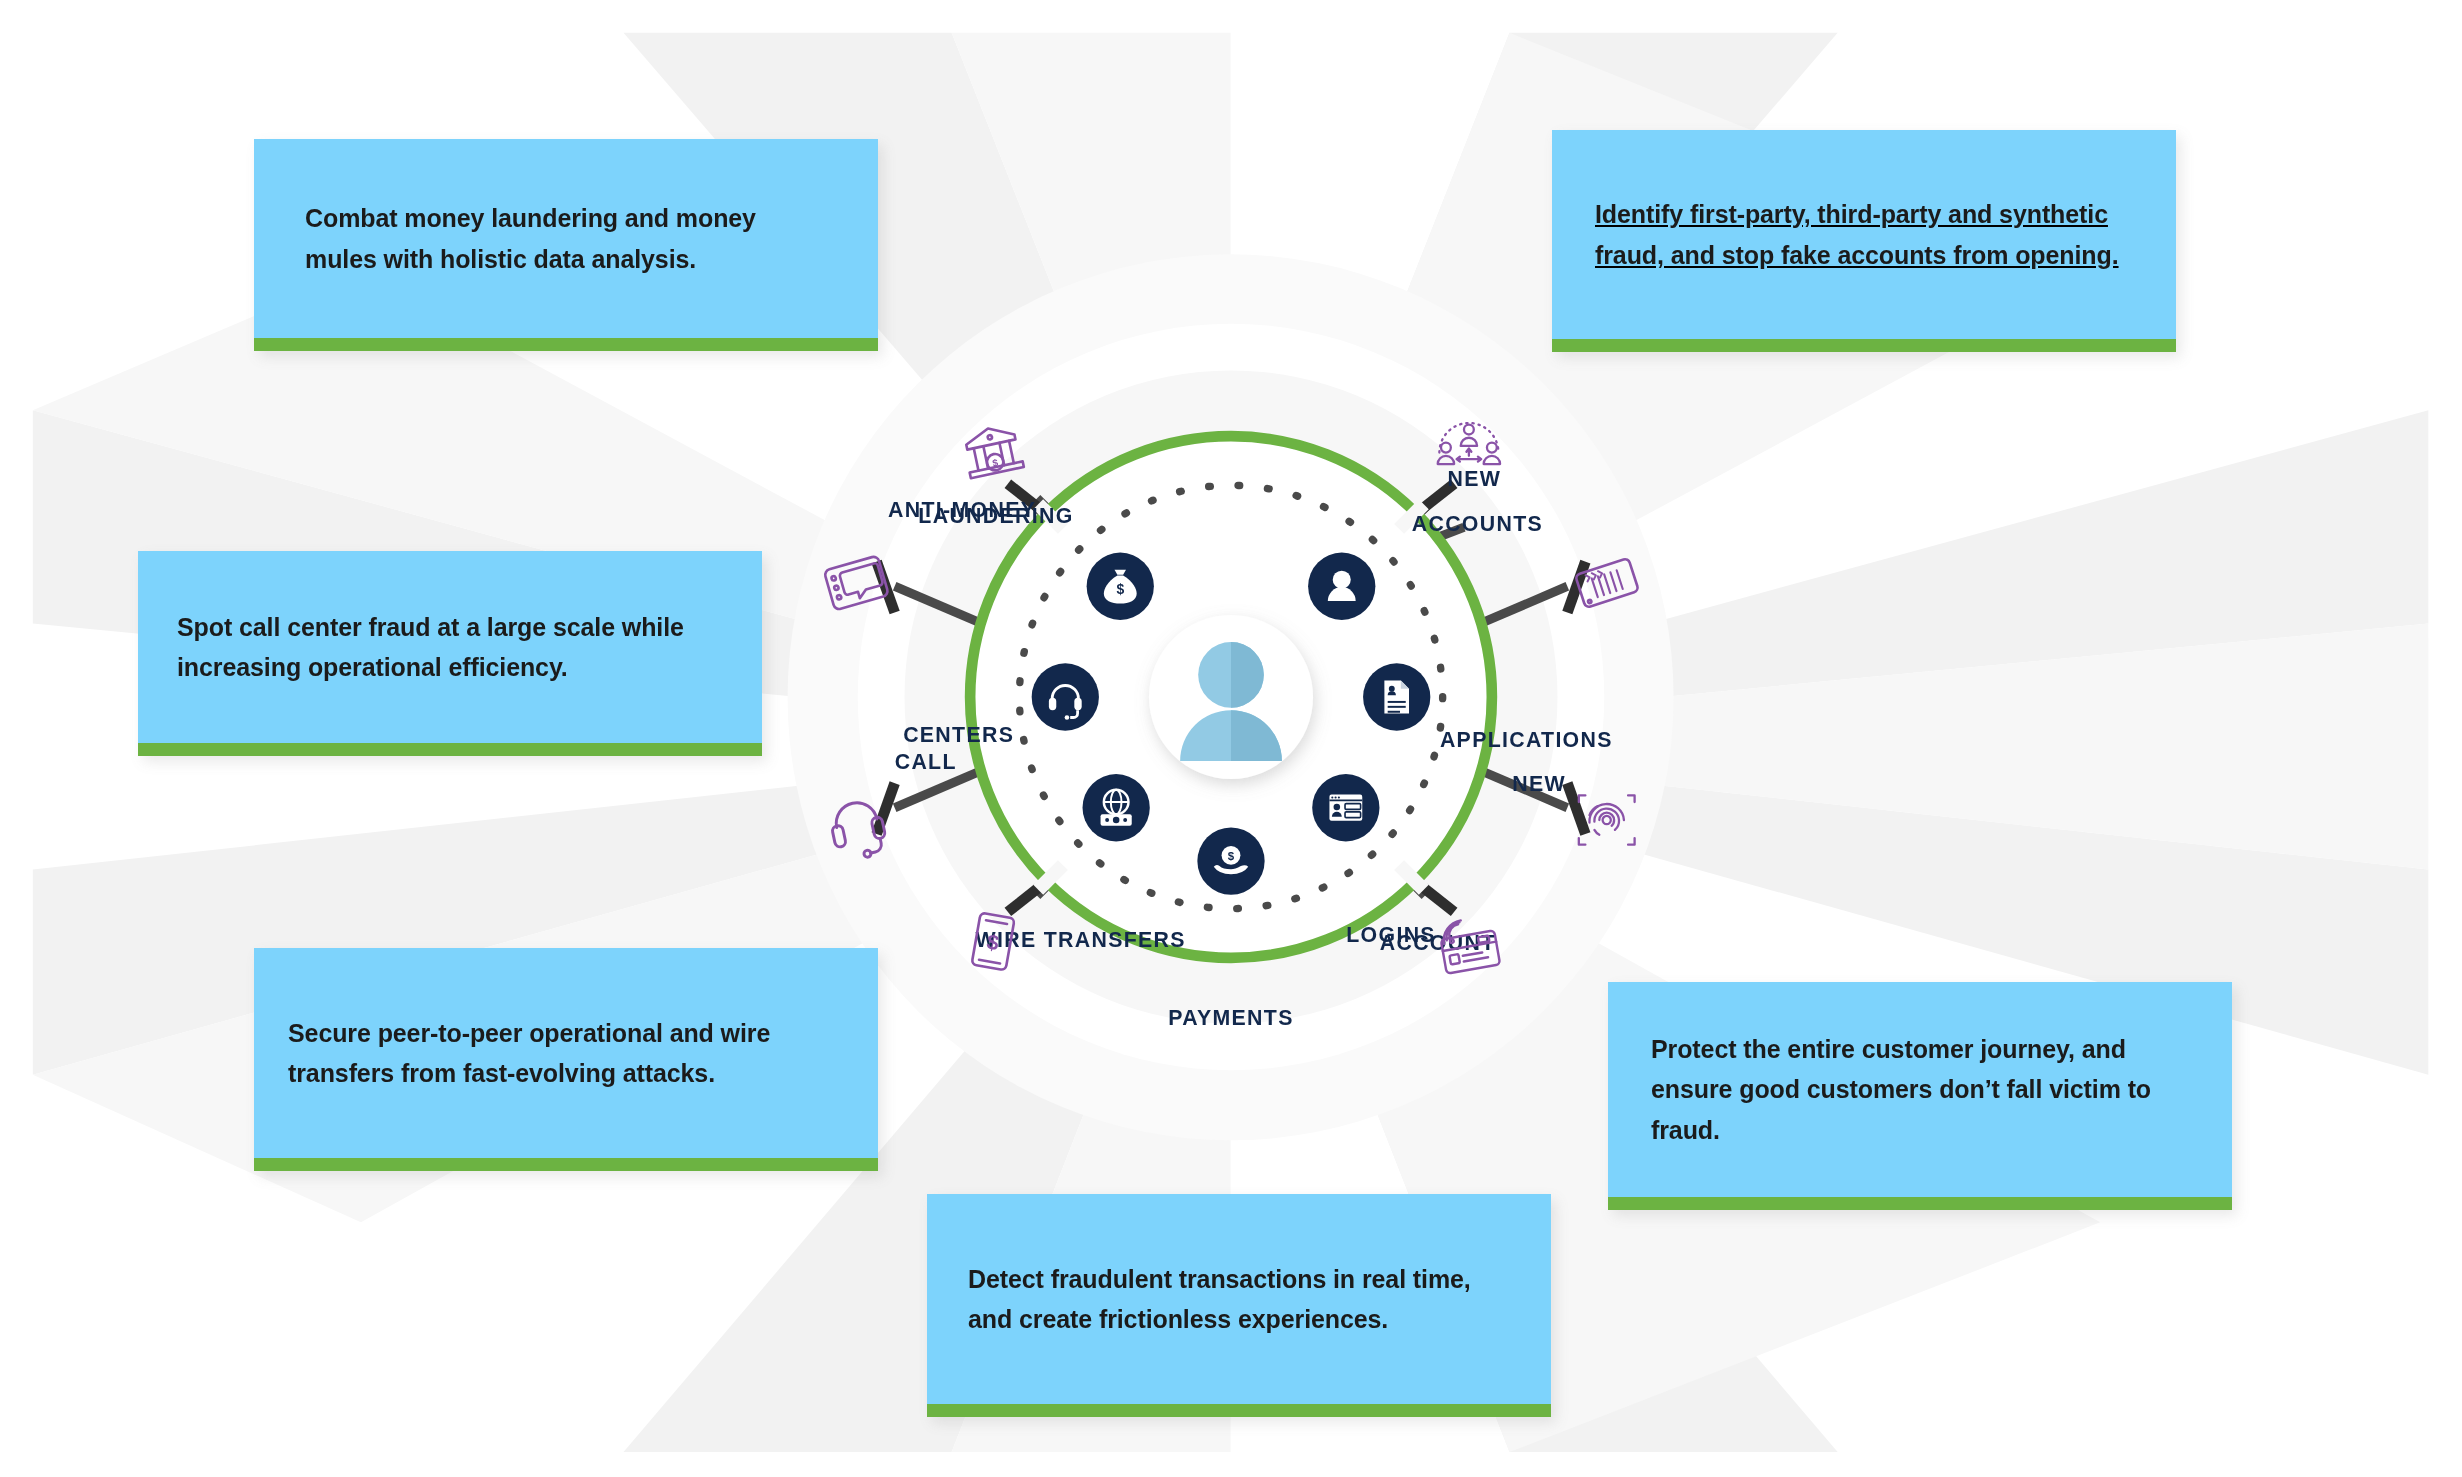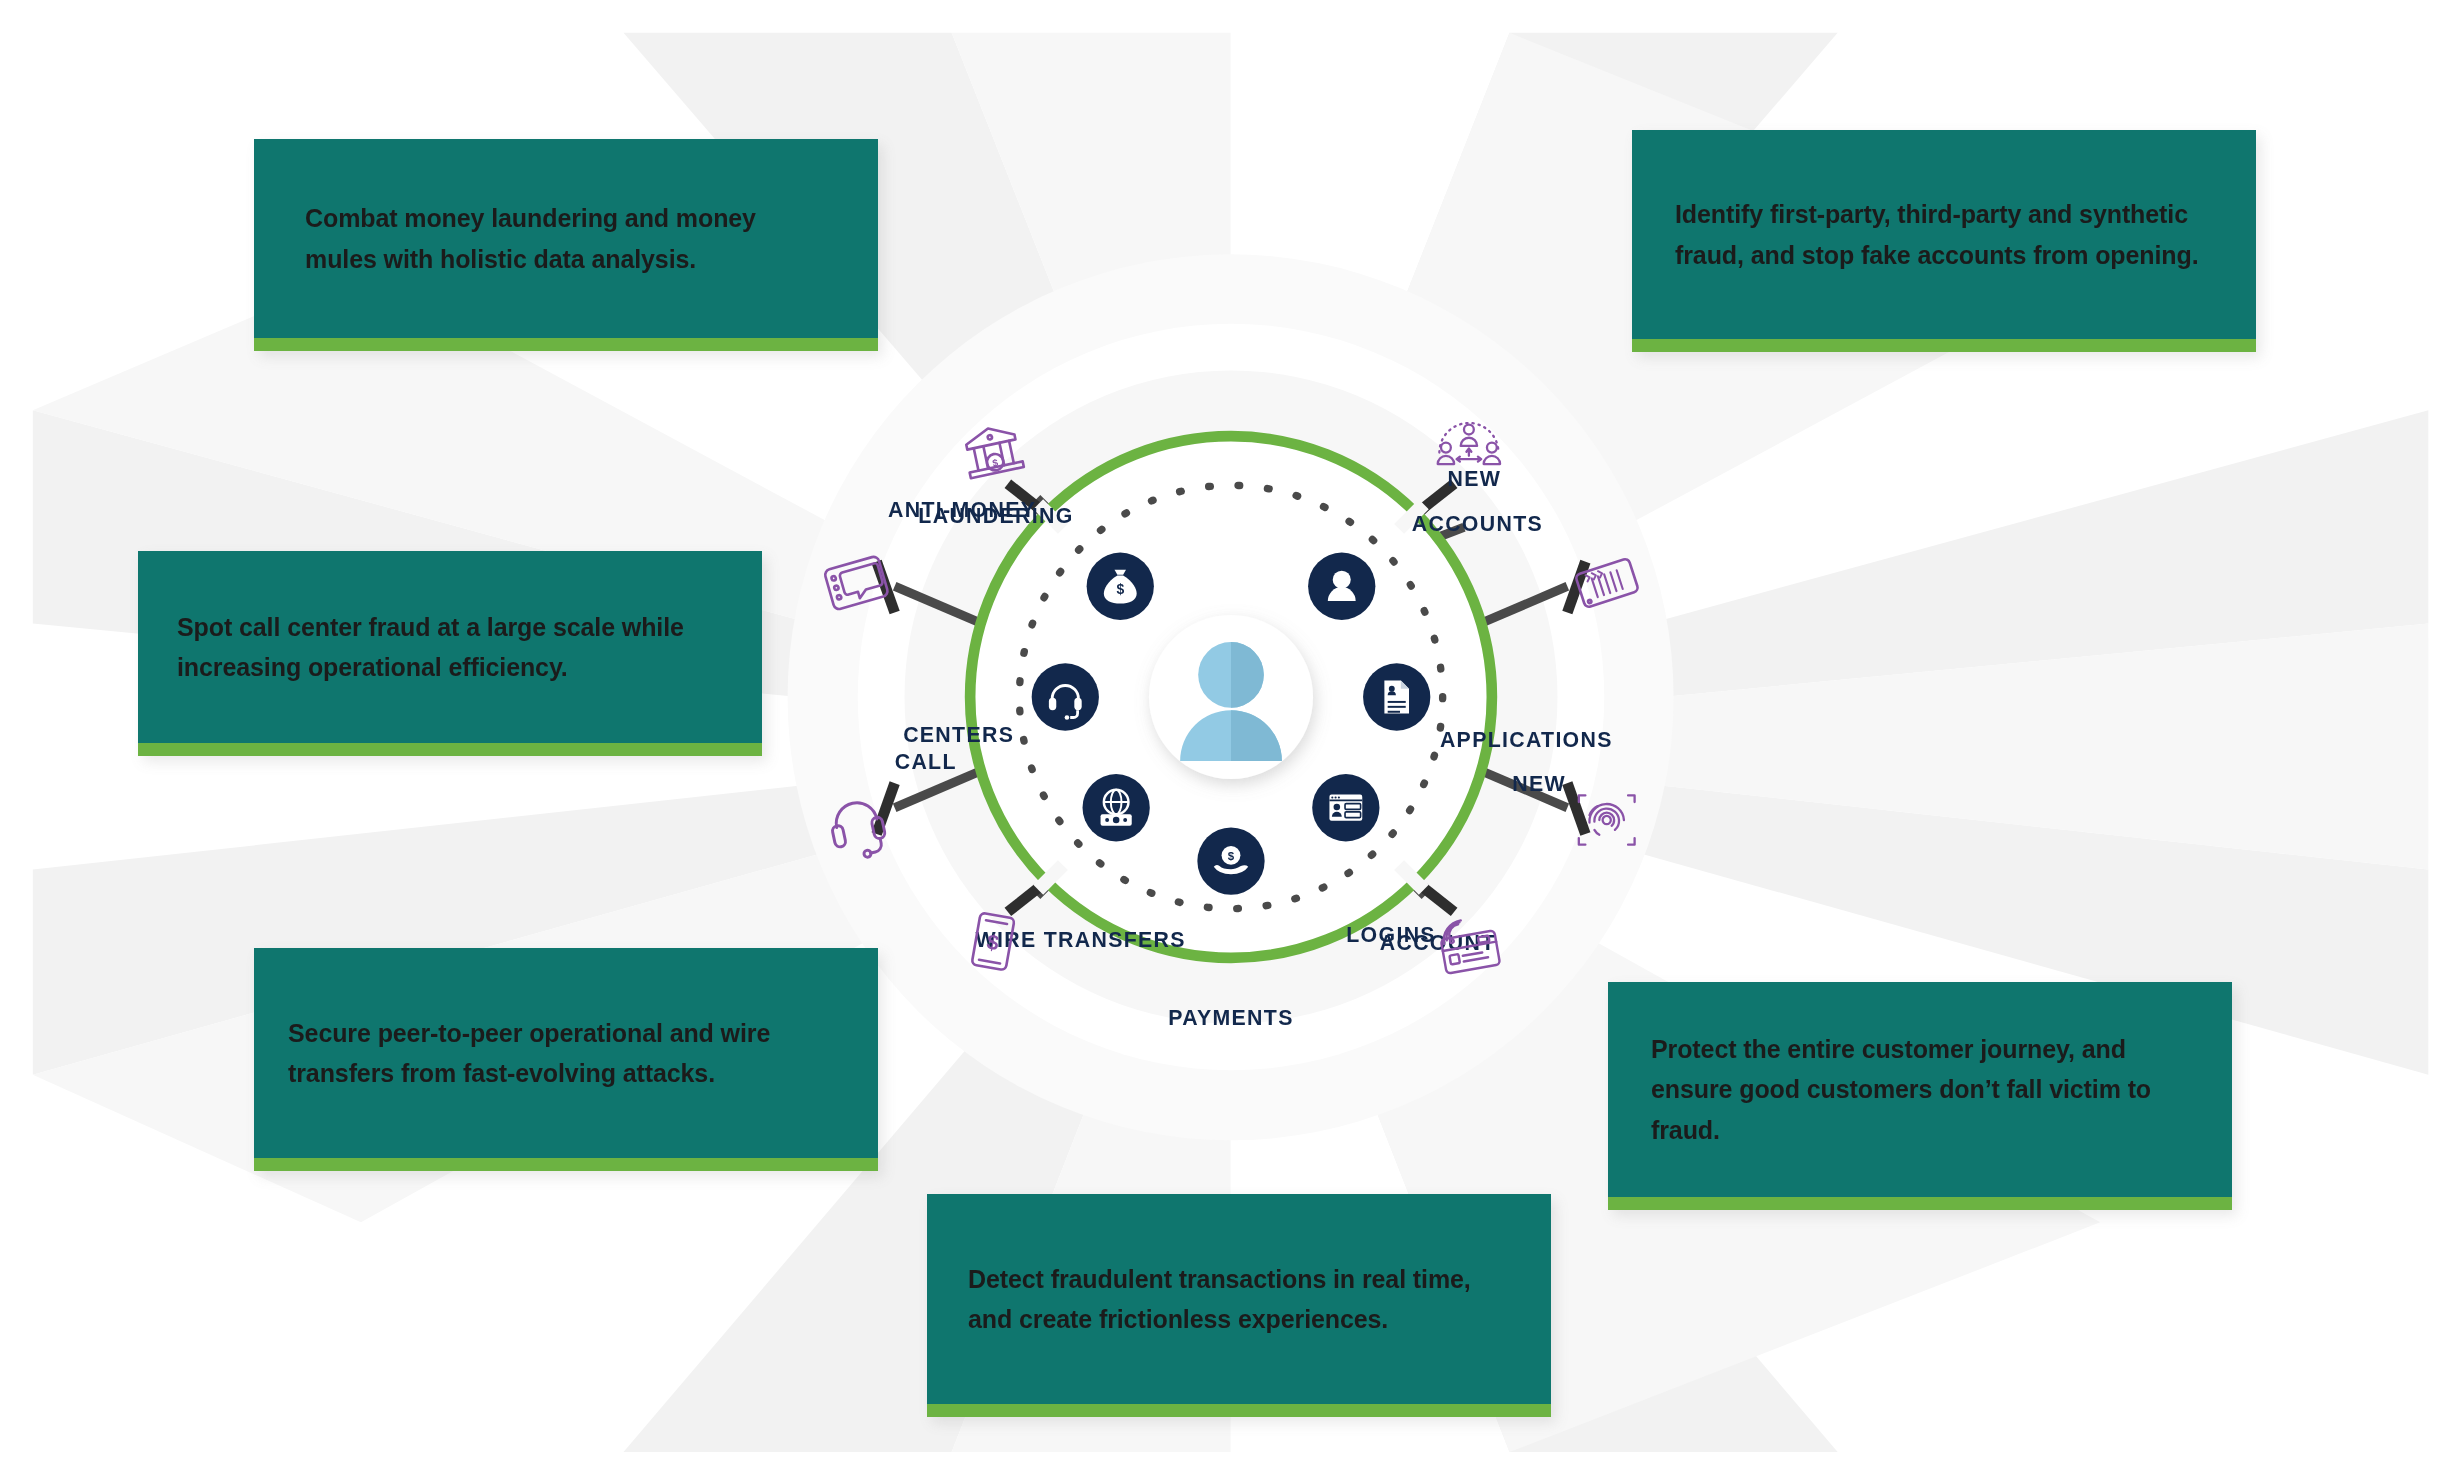--- a/index.html
+++ b/index.html
@@ -23,21 +23,21 @@
     position:absolute;
     left:747px; top:213px;
     width:968px; height:968px;
     z-index:2;
   }
   #wheel-svg{ display:block; width:968px; height:968px; overflow:visible; }
 
   
   .card{
     position:absolute;
-    background:#0f766e;
+    background:#7dd3fc;
     z-index:5;
     box-shadow: 4.9px 5.7px 13px rgba(120,120,120,.17);
     display:flex;
     flex-direction:column;
   }
   .card .card-body{
     flex:1 1 auto;
     display:flex;
     align-items:center;
     padding:0 48px 0 51px;
@@ -50,21 +50,21 @@
     letter-spacing:-0.1px;
   }
   .card .accent{
     height:13px;
     width:100%;
     background:#6cb342;
     flex:0 0 13px;
   }
   
   #card-aml         { left:254px;  top:139px;  width:624px;  height:212px; }
-  #card-new-accts   { left:1632px; top:130px;  width:624px;  height:222px; }
+  #card-new-accts   { left:1552px; top:130px;  width:624px;  height:222px;text-decoration:underline; }
   #card-callctr     { left:138px;  top:551px;  width:624px;  height:205px; }
   #card-newapps     { left:1731px; top:546px;  width:624px;  height:209px; }
   #card-wire        { left:254px;  top:948px; width:624px;  height:223px; }
   #card-protect     { left:1608px; top:982px; width:624px;  height:228px; }
   #card-payments    { left:927px; top:1194px; width:624px;  height:223px; }
 
   #card-callctr .card-body{ padding:0 33px 0 39px; }
   #card-newapps .card-body{ padding:0 33px 0 43px; }
   #card-wire .card-body   { padding:0 33px 0 34px; }
   #card-protect .card-body{ padding:0 33px 0 43px; }

